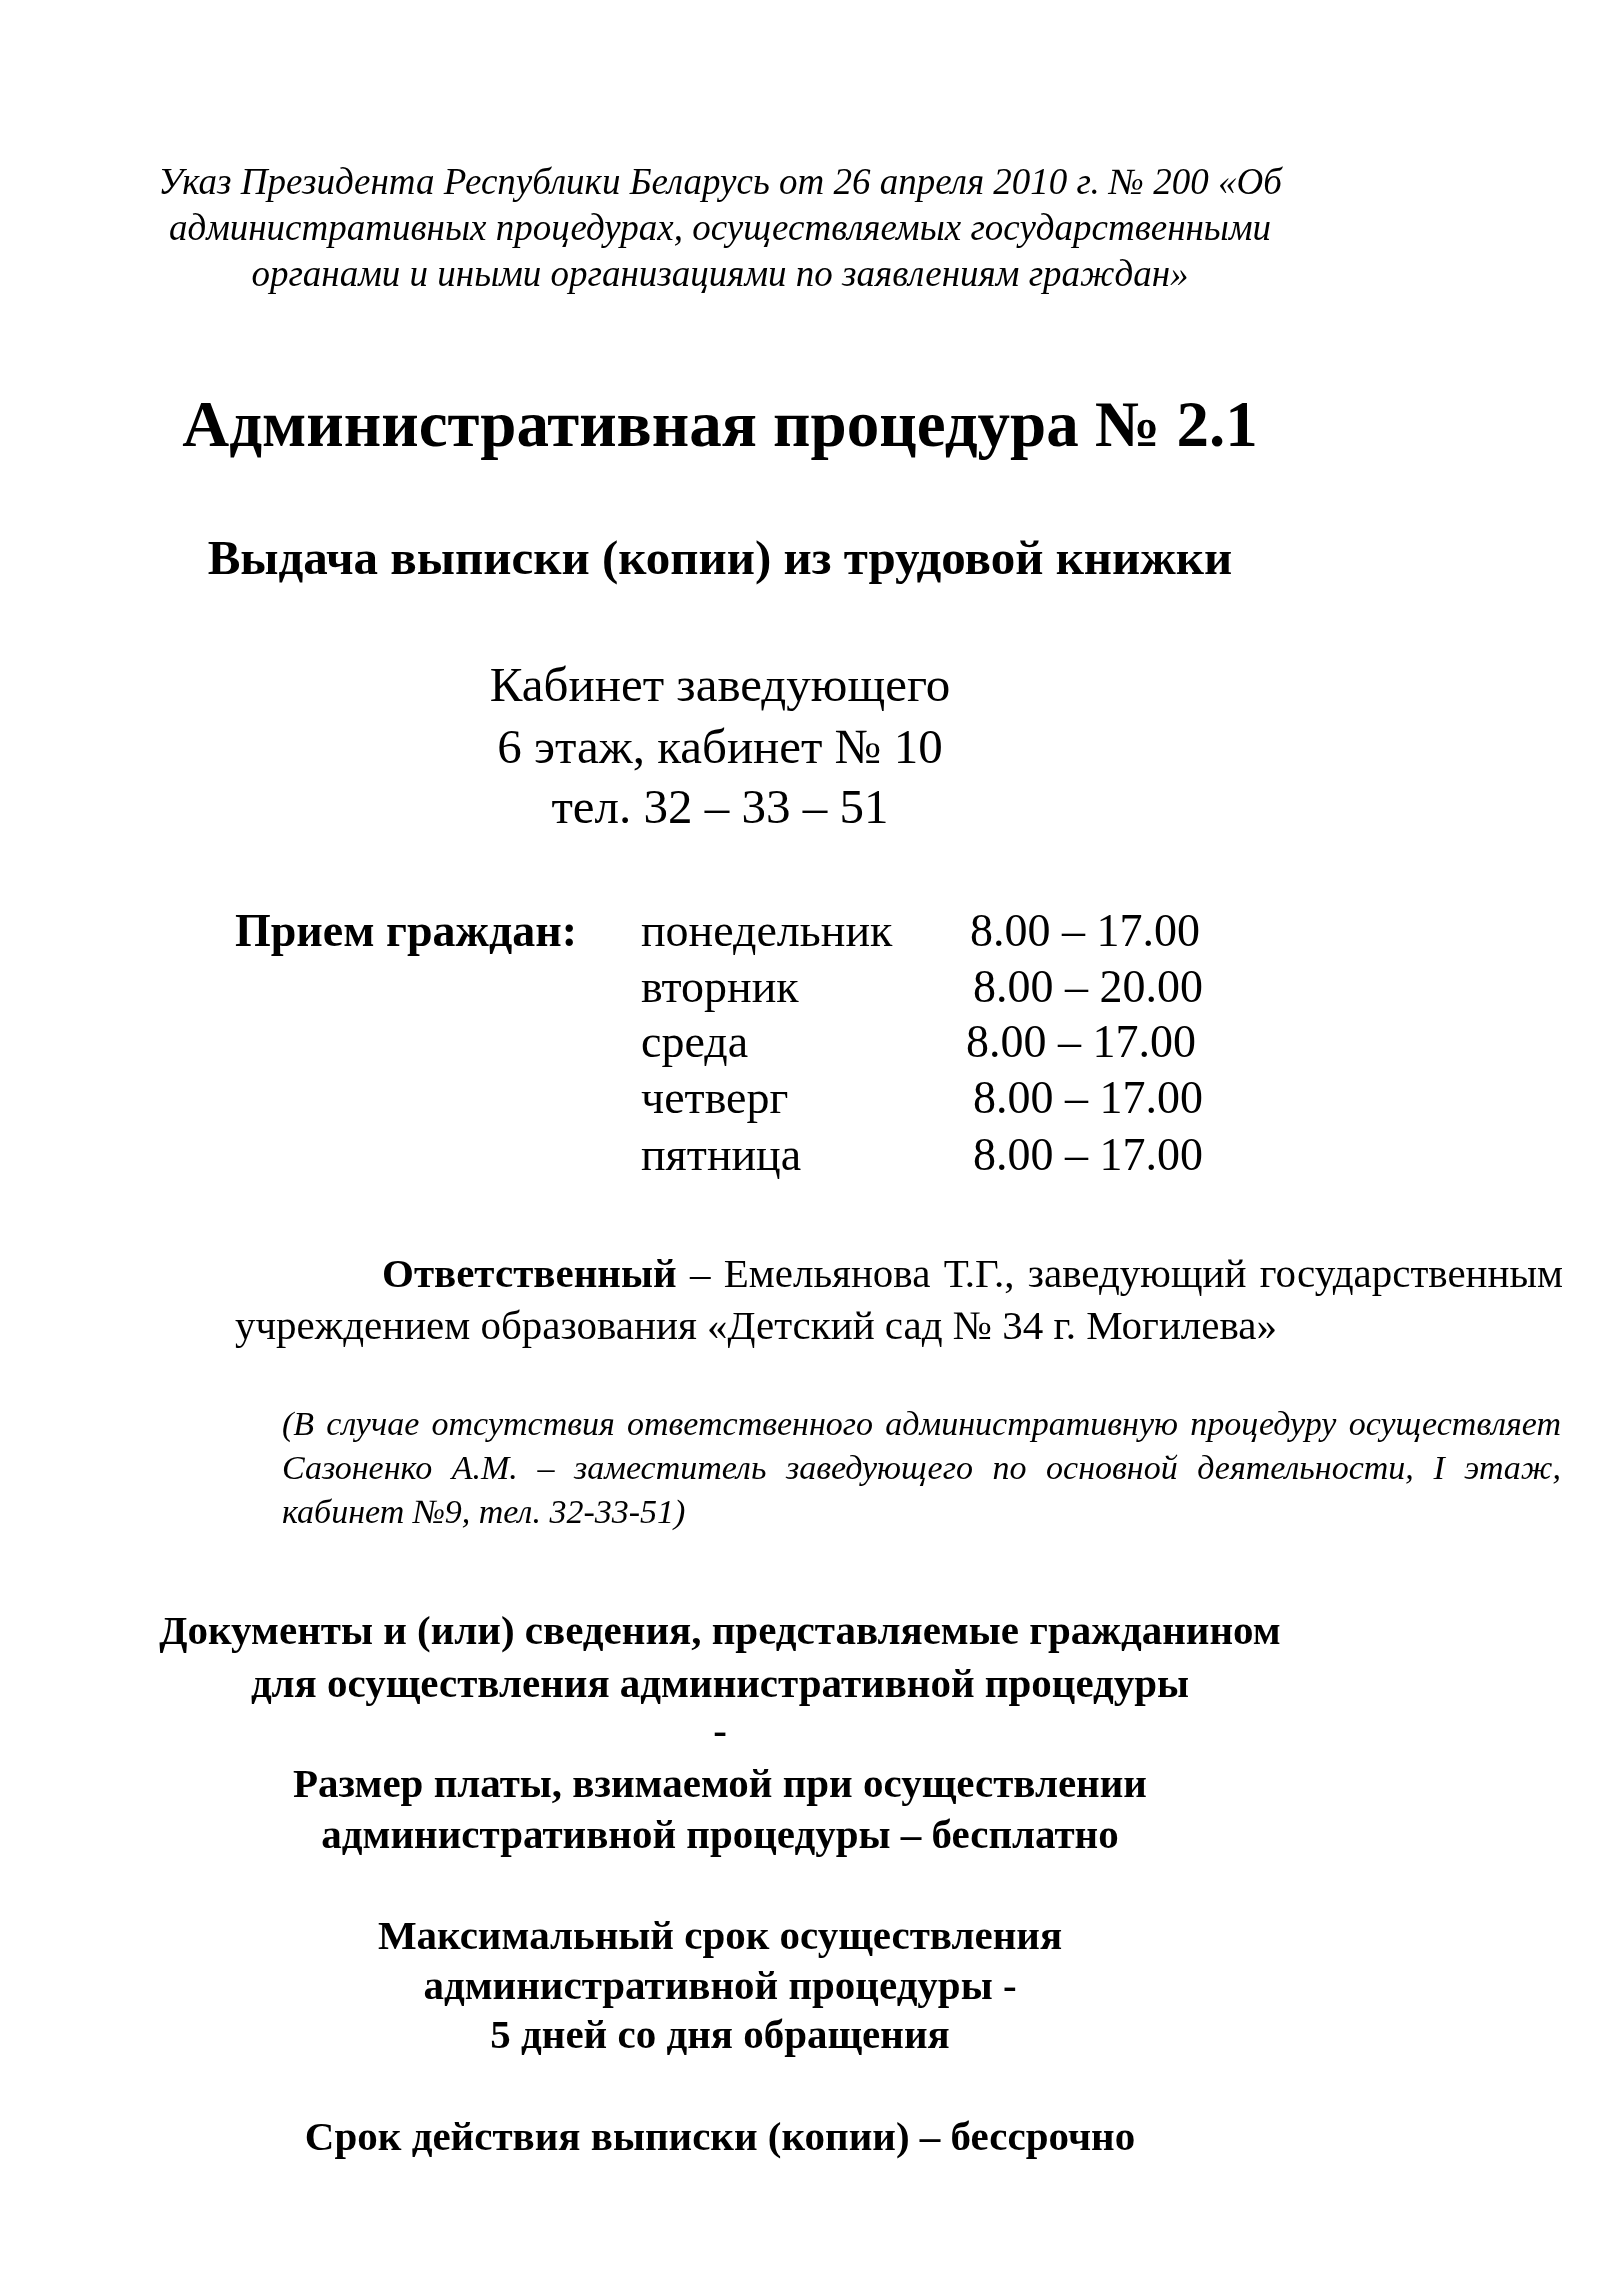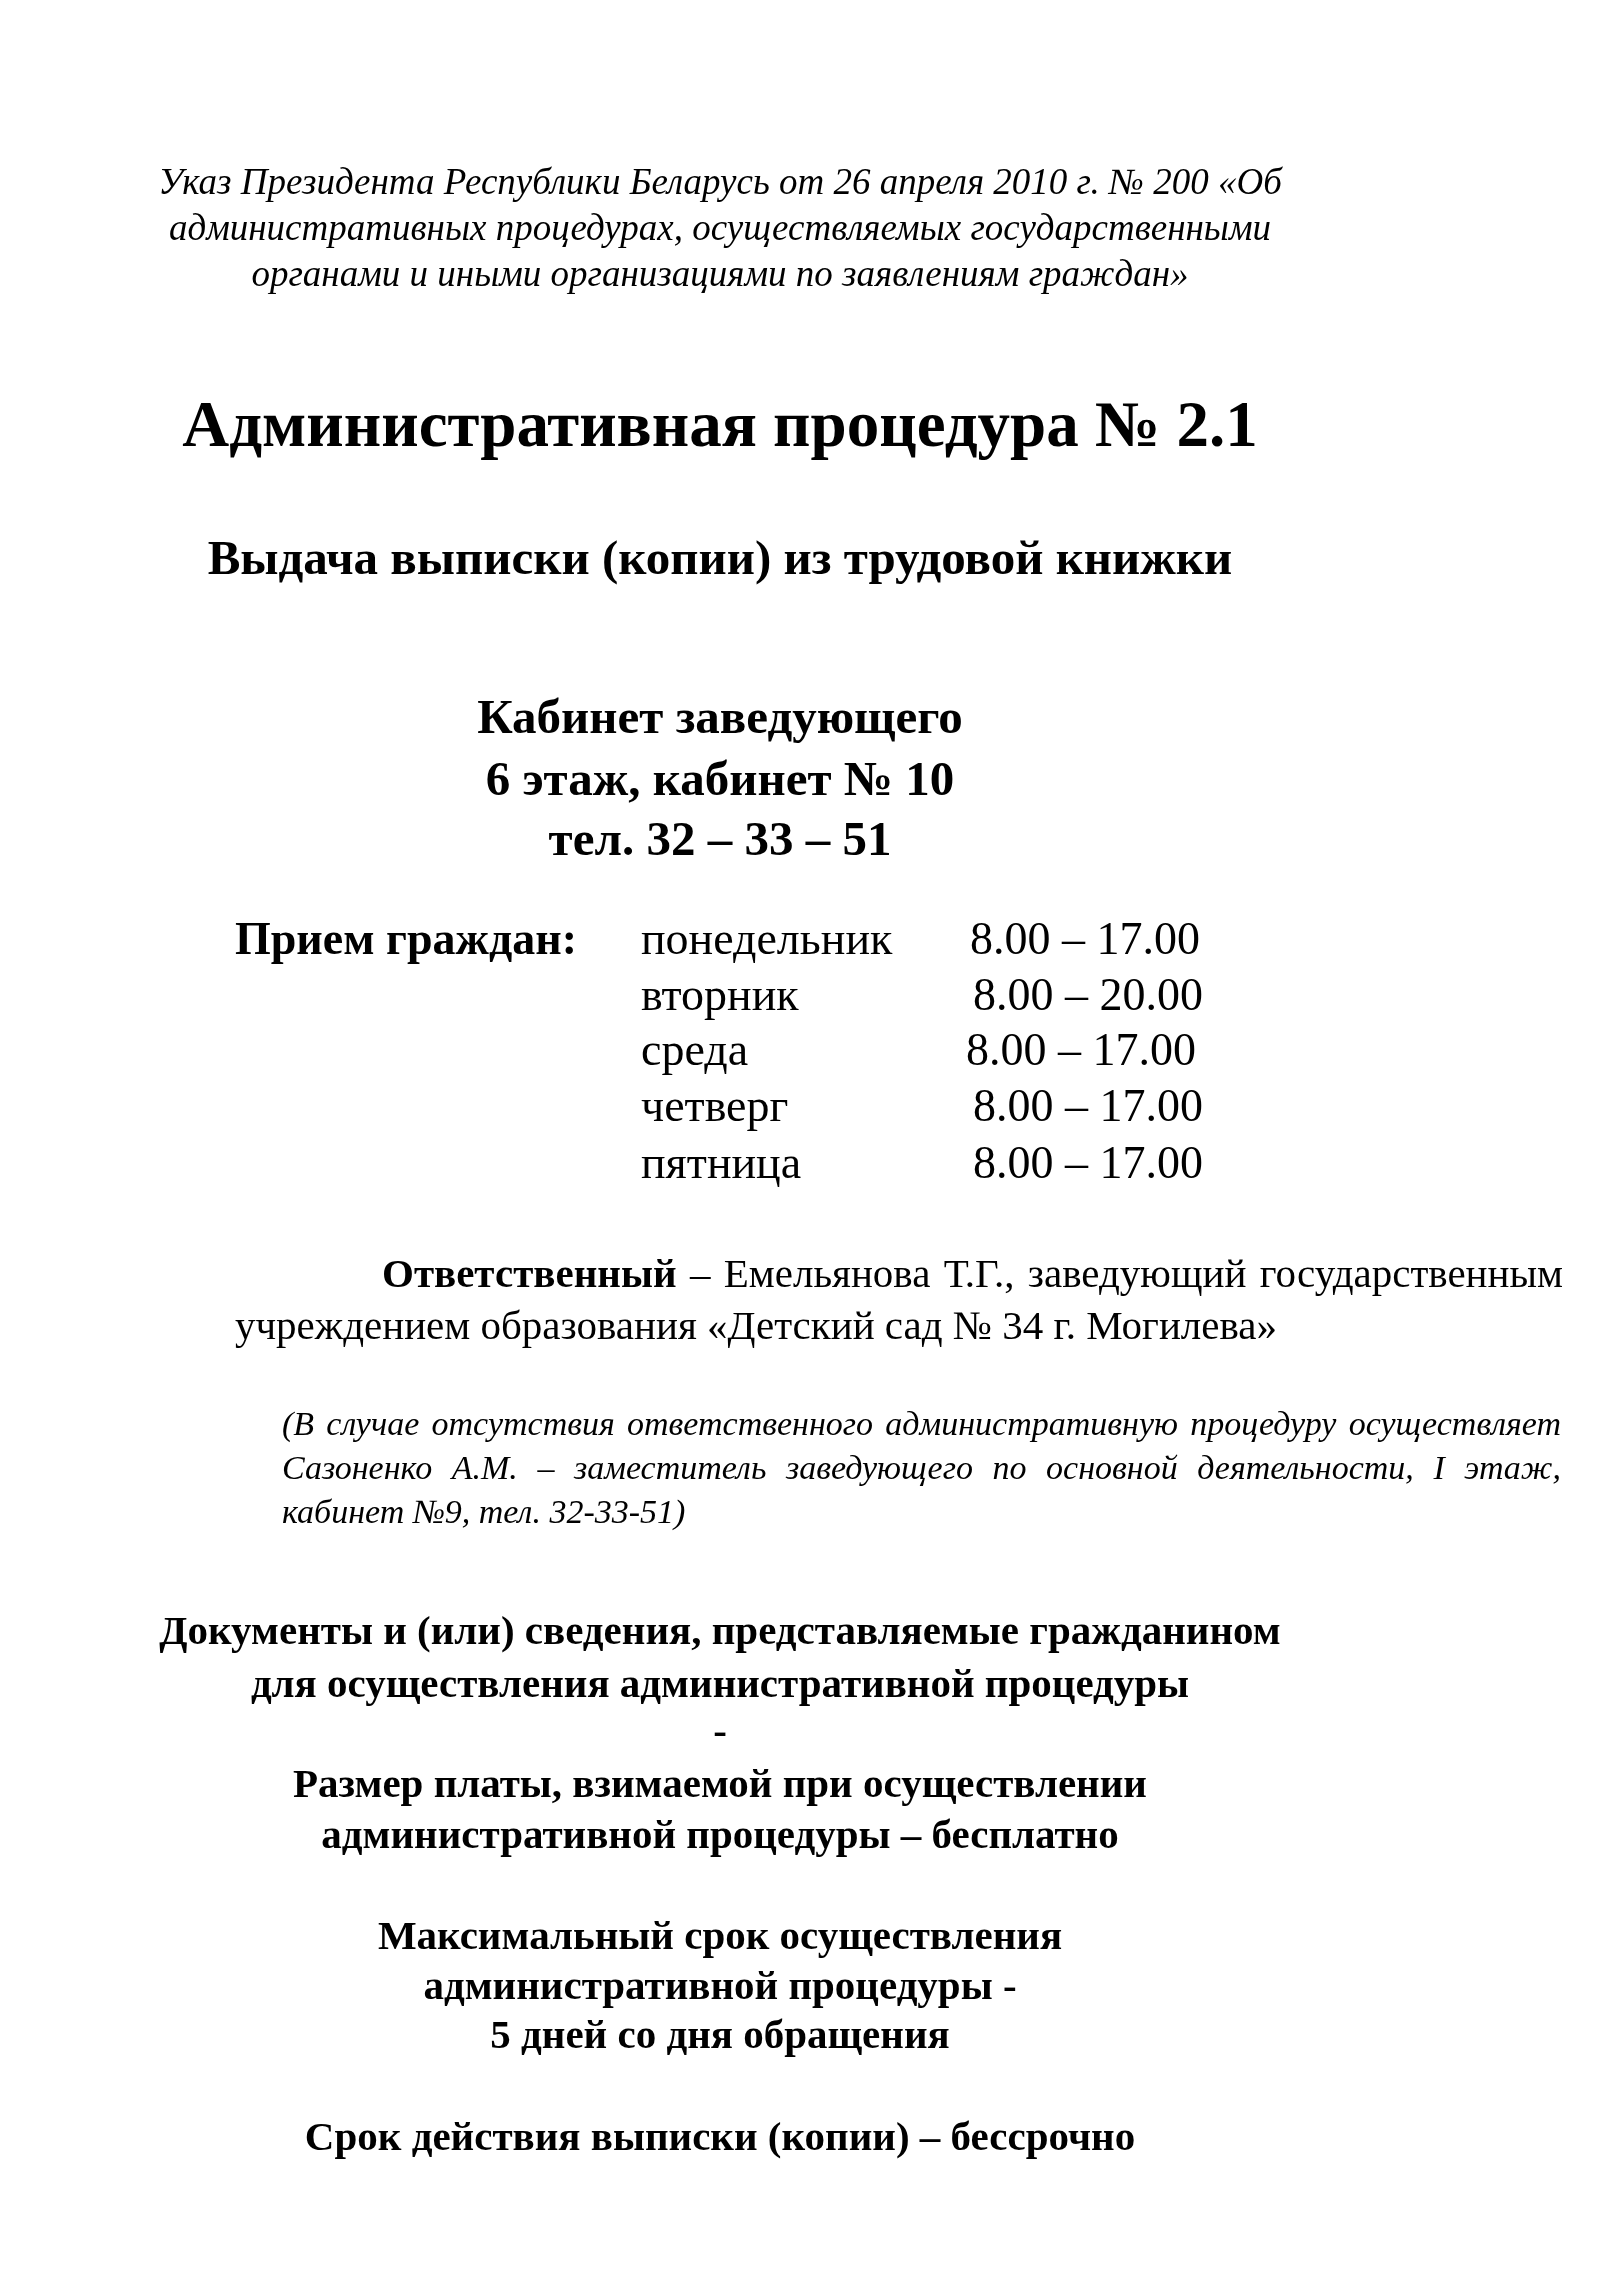--- a/index.html
+++ b/index.html
@@ -1,23 +1,23 @@
 <!DOCTYPE html>
 <html><head>
 <meta charset="utf-8">
 <style>
   html,body{margin:0;padding:0;background:#fff;}
   body{width:1621px;height:2293px;position:relative;overflow:hidden;color:#000;font-family:"Liberation Serif","DejaVu Serif",serif;}
   .c{position:absolute;left:0;width:1440px;text-align:center;white-space:nowrap;}
   .hdr{font-style:italic;font-size:37px;line-height:46px;}
   .title{font-weight:bold;font-size:65px;}
   .sub{font-weight:bold;font-size:49px;}
-  .room{font-weight:bold;font-size:49px;line-height:59px;margin-top:32px;}
+  .room{font-weight:normal;font-size:49px;line-height:59px;}
   .abs{position:absolute;white-space:nowrap;}
-  .sched{font-size:46px;margin-top:8px;}
+  .sched{font-size:46px;}
   .b{font-weight:bold;}
   .resp{position:absolute;left:235px;width:1328px;font-size:41px;line-height:52px;text-align:justify;text-align-last:left;}
   .note{position:absolute;left:235px;width:1279px;font-size:34px;line-height:44px;font-style:italic;text-align:justify;margin-left:47px;}
   .bl{font-weight:bold;font-size:41px;margin-top:24px;}
 </style>
 </head>
 <body>
 
 <div>
   <div class="c hdr" style="top:159px">Указ Президента Республики Беларусь от 26 апреля 2010 г. № 200 «Об</div>

